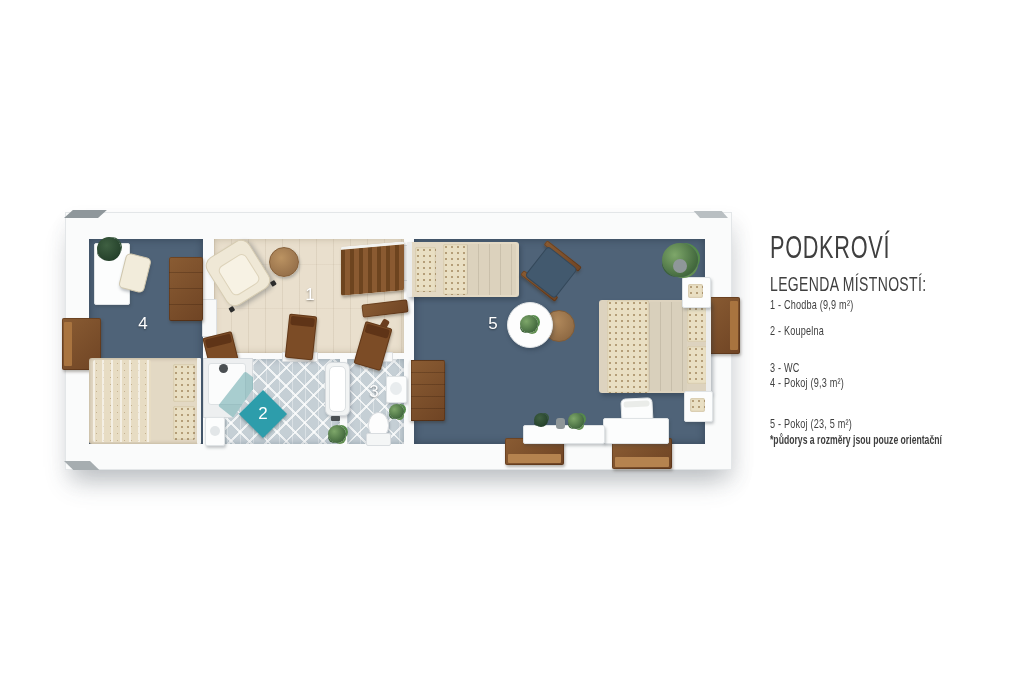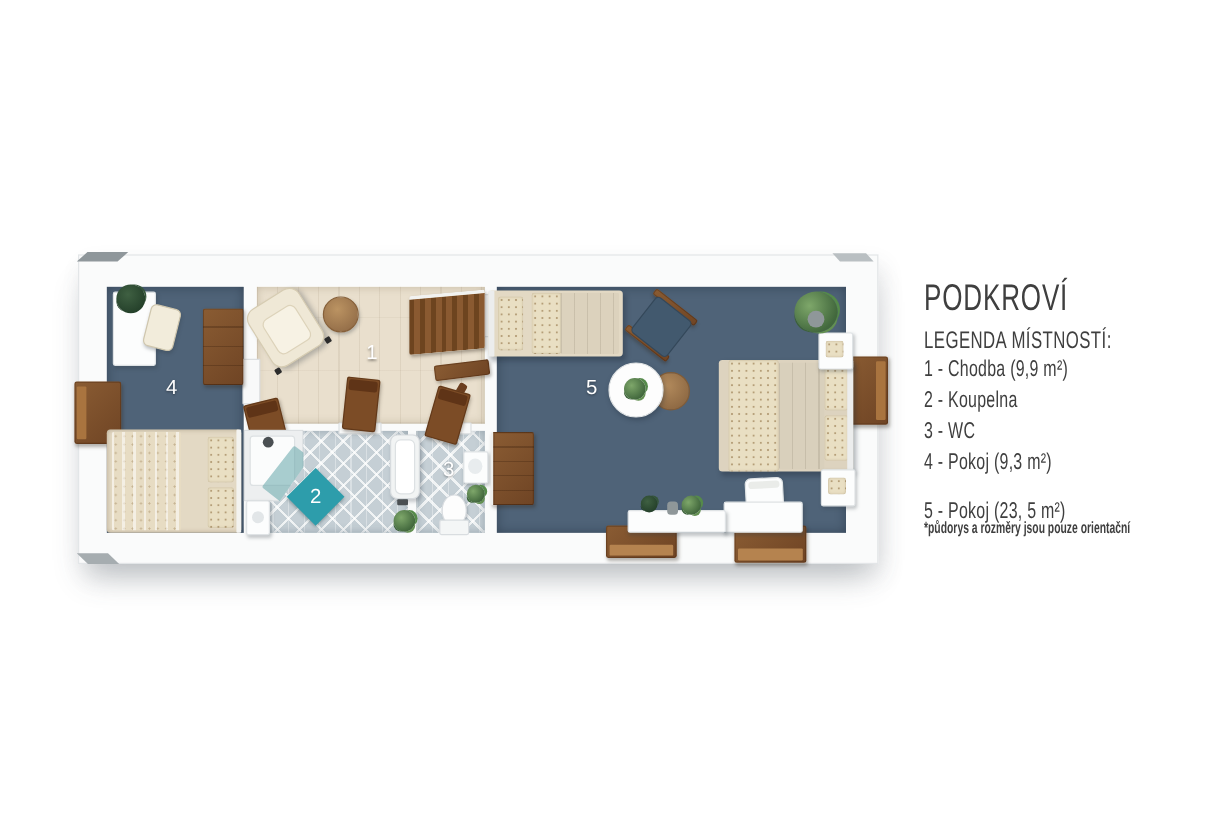--- a/index.html
+++ b/index.html
@@ -38,21 +38,21 @@
   .chairB{position:absolute;background:#7c4c26;border-radius:2px;
         box-shadow:inset 0 0 0 1px rgba(60,30,10,.4),1px 2px 3px rgba(50,40,30,.35);}
   .chairB .back{height:9px;background:#5f3417;border-radius:2px;margin:2px;}
   .corner{position:absolute;background:#99a1a4;}
   
   #legend{position:absolute;left:770px;top:226px;width:250px;color:#3f3f3f;}
   .cond{display:inline-block;transform:scaleX(.70);transform-origin:0 50%;white-space:nowrap;}
   .cond-f{display:inline-block;transform:scaleX(.64);transform-origin:0 50%;white-space:nowrap;}
   #legend .title{position:absolute;left:0;top:4px;font-size:31px;letter-spacing:1px;}
   #legend .subtitle{position:absolute;left:0;top:47px;font-size:20px;letter-spacing:.5px;}
-  .legend-item{position:absolute;left:0;font-size:19px;letter-spacing:.3px;}
+  .legend-item{position:absolute;left:0;font-size:13px;letter-spacing:.3px;}
   #legend .footnote{position:absolute;left:0;top:206px;font-size:13.5px;font-weight:700;}
 </style>
 </head>
 <body>
 
 <div id="stage">
 
   <div id="plan">
 
     <div class="corner" style="left:-2px;top:-3px;width:34px;height:8px;transform:skewX(-48deg);transform-origin:left bottom;background:#8f979b;"></div>
@@ -181,19 +181,19 @@
     <span class="room-num" style="left:308px;top:178px;">3</span>
     <span class="room-num" style="left:77px;top:110px;">4</span>
     <span class="room-num" style="left:427px;top:110px;">5</span>
   </div>
 
   <div id="legend">
     <div class="title"><span class="cond">PODKROVÍ</span></div>
     <div class="subtitle"><span class="cond">LEGENDA MÍSTNOSTÍ:</span></div>
     <div class="legend-item" style="top:71px;"><span class="cond">1 - Chodba (9,9 m²)</span></div>
     <div class="legend-item" style="top:97px;"><span class="cond">2 - Koupelna</span></div>
-    <div class="legend-item" style="top:123px;"><span class="cond">3 - WC</span></div>
+    <div class="legend-item" style="top:134px;"><span class="cond">3 - WC</span></div>
     <div class="legend-item" style="top:149px;"><span class="cond">4 - Pokoj (9,3 m²)</span></div>
     <div class="legend-item" style="top:190px;"><span class="cond">5 - Pokoj (23, 5 m²)</span></div>
     <div class="footnote"><span class="cond-f">*půdorys a rozměry jsou pouze orientační</span></div>
   </div>
 
 </div>
 
 </body></html>

